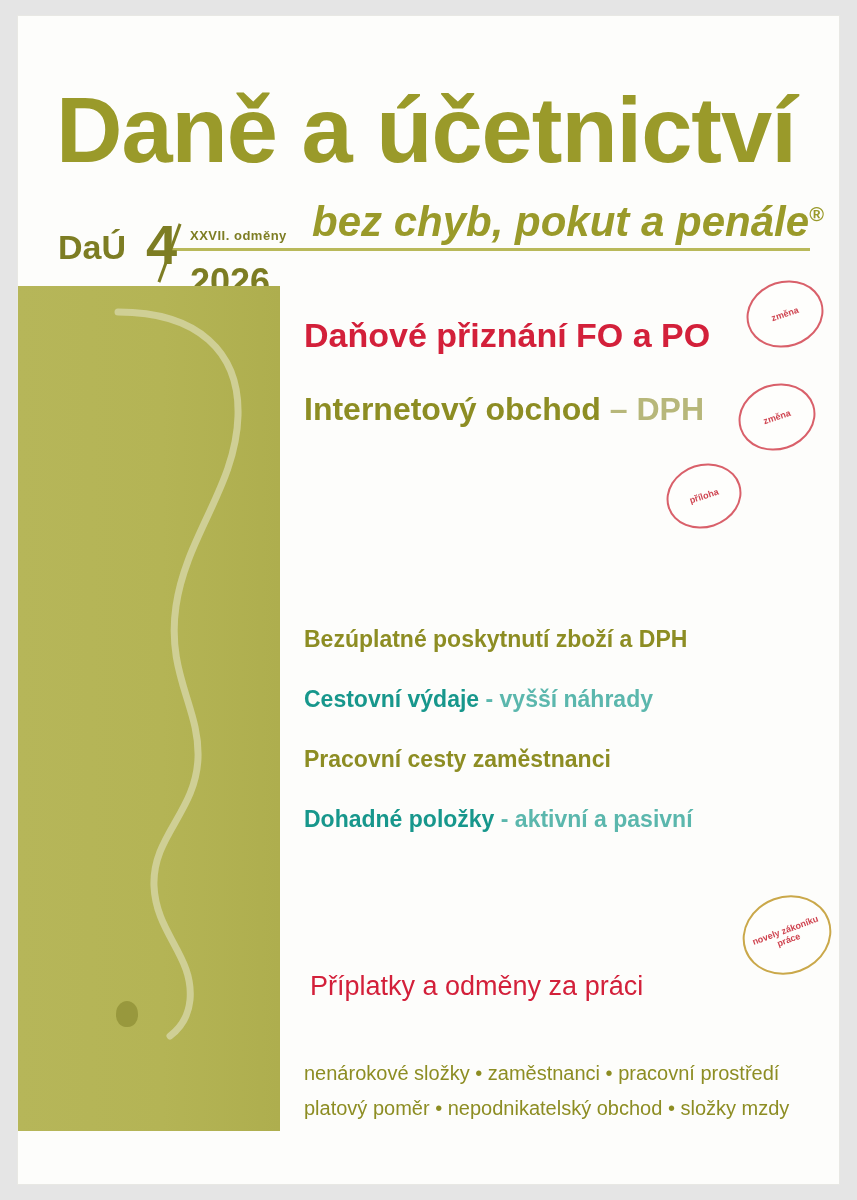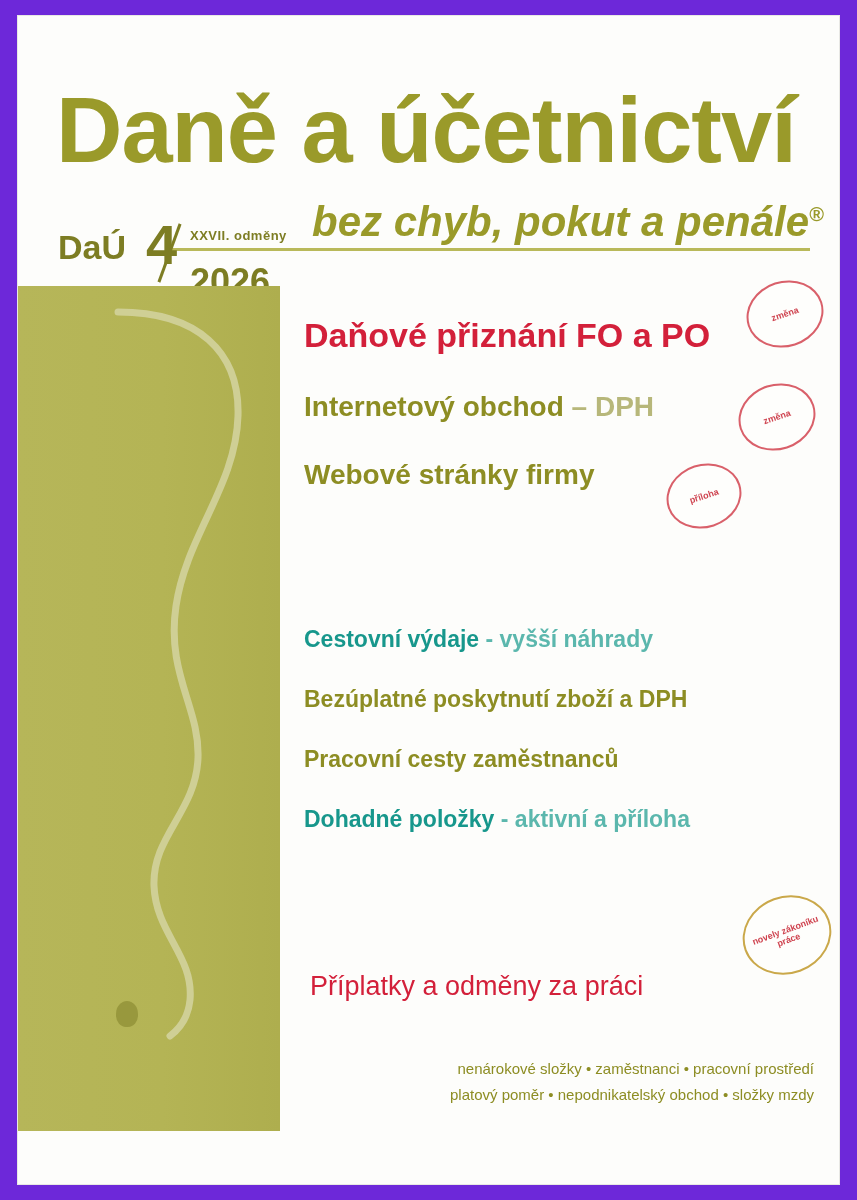--- a/index.html
+++ b/index.html
@@ -10,21 +10,21 @@
   body {
     width: 857px;
     height: 1200px;
     font-family: "Liberation Sans", sans-serif;
     overflow: hidden;
   }
   .cover {
     position: relative;
     width: 857px;
     height: 1200px;
-    background: #6d28d9;
+    background: #e5e5e5;
     overflow: hidden;
   }
   
   .page {
     position: absolute;
     left: 18px;
     top: 16px;
     width: 821px;
     height: 1168px;
     background: #fdfdfb;
@@ -154,21 +154,21 @@
   .headline {
     font-weight: bold;
     white-space: nowrap;
   }
   .h-red {
     font-size: 34px;
     color: #d3203a;
     margin-bottom: 36px;
   }
   .h-olive {
-    font-size: 28px;
+    font-size: 32px;
     color: #8d8d23;
     margin-bottom: 36px;
   }
   .h-olive .muted { color: #b7b77a; }
 
   .sublines {
     position: absolute;
     left: 286px;
     top: 610px;
     width: 520px;
@@ -190,24 +190,23 @@
     font-size: 27px;
     font-weight: normal;
     color: #d3203a;
     white-space: nowrap;
   }
   .keywords {
     position: absolute;
     left: 286px;
     top: 1040px;
     width: 510px;
-    font-size: 15px;
+    font-size: 20px;
     color: #8d8d23;
     line-height: 1.75;
-    text-align: right;
   }
 
   
   .stamp {
     position: absolute;
     border: 2px solid #d9606a;
     border-radius: 50%;
     color: #cf4450;
     font-weight: bold;
     text-align: center;
@@ -264,28 +263,27 @@
     <div class="side-panel">
       <svg class="squiggle" viewBox="0 0 180 740" preserveAspectRatio="none">
         <path d="M40 6 C120 6 162 46 160 110 C158 180 108 230 98 300 C88 368 122 402 120 452 C118 506 74 530 76 580 C78 628 116 650 112 694 C110 714 100 724 92 730" fill="none" stroke="#cfcf95" stroke-width="7" stroke-linecap="round"></path>
       </svg>
       <div class="blob"></div>
     </div>
 
     <div class="lines">
       <div class="headline h-red">Daňové přiznání FO a PO</div>
       <div class="headline h-olive"><span>Internetový obchod</span><span class="muted"> – DPH</span></div>
-      <div class="headline h-olive">Webové stránky firmy</div>
     </div>
 
     <div class="sublines">
+      <div class="sub olive">Bezúplatné poskytnutí zboží a DPH</div>
       <div class="sub teal"><span>Cestovní výdaje</span><span class="light"> - vyšší náhrady</span></div>
-      <div class="sub olive">Bezúplatné poskytnutí zboží a DPH</div>
-      <div class="sub olive">Pracovní cesty zaměstnanců</div>
-      <div class="sub teal"><span>Dohadné položky</span><span class="light"> - aktivní a příloha</span></div>
+      <div class="sub olive">Pracovní cesty zaměstnanci</div>
+      <div class="sub teal"><span>Dohadné položky</span><span class="light"> - aktivní a pasivní</span></div>
     </div>
 
     <div class="bottom-headline">Příplatky a odměny za práci</div>
     <div class="keywords">
       <div>nenárokové složky • zaměstnanci • pracovní prostředí</div>
       <div>platový poměr • nepodnikatelský obchod • složky mzdy</div>
     </div>
 
     <div class="stamp stamp-1">
         <span>změna</span>

